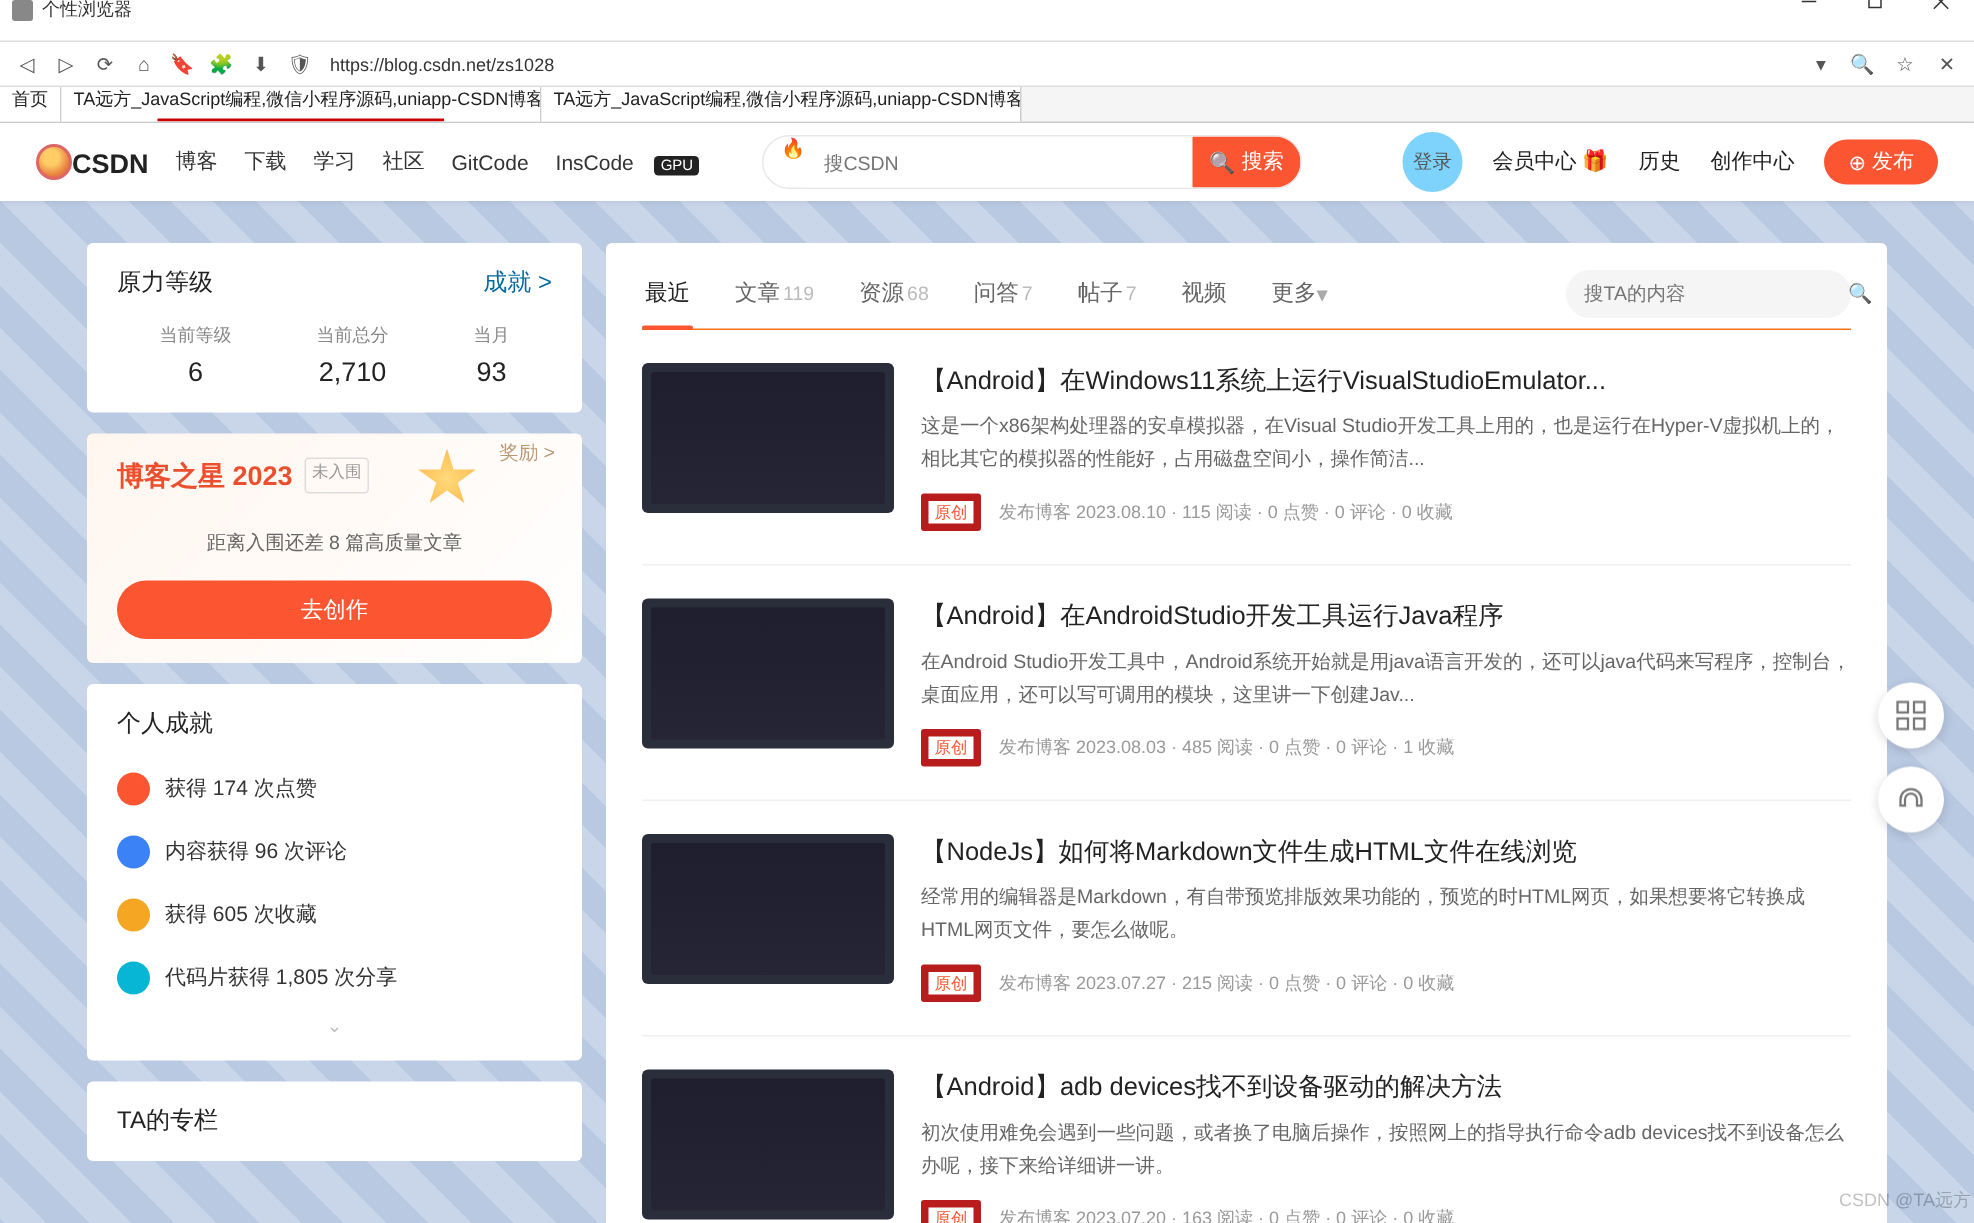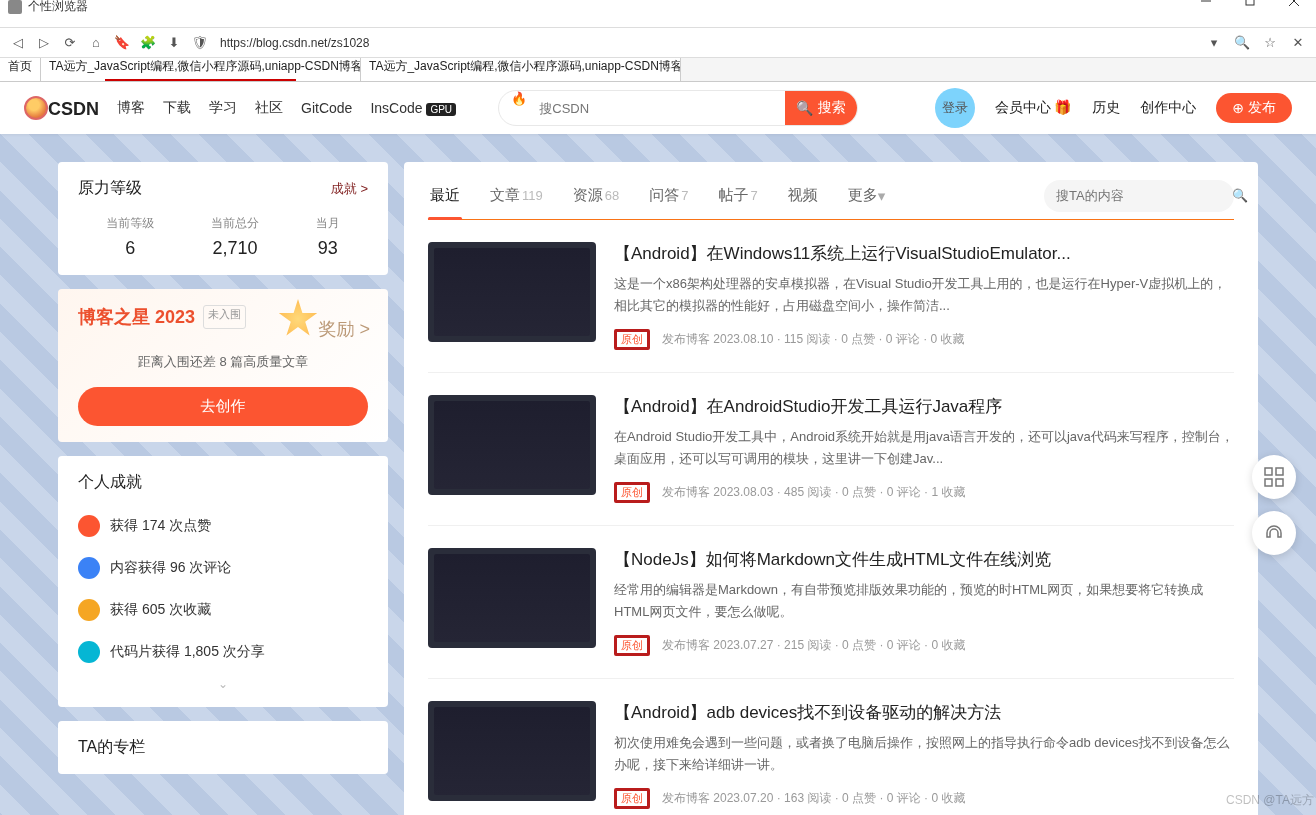--- a/index.html
+++ b/index.html
@@ -25,41 +25,41 @@
 .tab.home { min-width: 40px; justify-content: center;}
 .tab.active { background: #fff; }
 .tab.active::after { content:''; position:absolute; left:20%; right:20%; bottom:0; height:2px; background:#c00;}
 
 
 .page-bg { background: repeating-linear-gradient(45deg,#c9d6ea,#c9d6ea 20px,#b9c9e2 20px,#b9c9e2 40px); min-height: 900px; padding: 0; position: relative;}
 .csdn-nav { background: #fff; height: 52px; display: flex; align-items: center; padding: 0 24px; gap: 18px; box-shadow: 0 1px 3px rgba(0,0,0,0.06); position: relative; z-index:2;}
 .csdn-logo { display:flex; align-items:flex-end; gap:0; font-weight: bold; font-size: 18px; color: #222; }
 .csdn-logo-icon { width:24px; height:24px; border-radius:50%; background: radial-gradient(circle at 40% 35%, #ffcc66 30%, #e57b3d 70%); border:2px solid #d66; }
 .csdn-nav-item { font-size: 14px; color: #333; cursor: pointer; }
-.csdn-gpu { background:#222; color:#fff; font-size:10px; padding:1px 4px; border-radius:3px; margin-left:0;}
+.csdn-gpu { background:#222; color:#fff; font-size:10px; padding:1px 4px; border-radius:3px; margin-left:10px;}
 .csdn-search { flex:0 0 360px; height:36px; display:flex; margin-left: 24px; border:1px solid #e8e8e8; border-radius:18px; overflow:hidden;}
 .csdn-search input { flex:1; border:none; outline:none; padding:0 12px; font-size:13px; }
 .csdn-search-btn { width:72px; background:#fc5531; color:#fff; display:flex; align-items:center; justify-content:center; gap:4px; font-size:14px; cursor:pointer;}
 .csdn-nav-right { margin-left:auto; display:flex; align-items:center; gap:20px; font-size:14px;}
 .login-btn { width:40px; height:40px; border-radius:50%; background:#7dd3fc; display:flex; align-items:center; justify-content:center; font-size:13px; color:#555;}
 .gift { color:#f60; }
 .publish-btn { background:#fc5531; color:#fff; padding:6px 16px; border-radius:16px; display:flex; align-items:center; gap:4px; cursor:pointer;}
 
 .content-wrap { max-width: 1200px; margin: 0 auto; display:flex; gap:16px; padding: 28px 0 0 0;}
 .sidebar { width: 330px; display:flex; flex-direction:column; gap:14px;}
 .card { background:#fff; border-radius:4px; padding:16px 20px; }
 .card-header { display:flex; justify-content:space-between; align-items:center; font-size:16px; font-weight:500;}
-.card-header .more { font-size:13px; color:#7f1d1d; cursor:pointer;}
+.card-header .more { font-size:16px; color:#0369a1; cursor:pointer;}
 .level-stats { display:flex; justify-content:space-around; margin-top:16px; text-align:center;}
 .level-stats .lbl { font-size:12px; color:#888; margin-bottom:6px;}
 .level-stats .val { font-size:18px; font-weight:500;}
 .star-card { background: linear-gradient(135deg,#fff6ef,#fff); position:relative;}
 .star-title { font-size:18px; color:#ec4f2d; font-weight:bold; display:flex; gap:8px;}
 .star-tag { font-size:11px; color:#999; border:1px solid #ddd; padding:1px 4px; border-radius:3px; font-weight:normal;}
-.star-reward { position:absolute; right:18px; top:28px; font-size:18px; color:#b97; cursor:pointer;}
+.star-reward { position:absolute; right:18px; top:4px; font-size:13px; color:#b97; cursor:pointer;}
 .star-desc { text-align:center; font-size:13px; color:#666; margin:24px 0 16px;}
 .create-btn { background:#fc5531; color:#fff; text-align:center; padding:10px; border-radius:20px; font-size:15px; cursor:pointer;}
 .ach-list { margin-top:12px;}
 .ach-item { display:flex; align-items:center; gap:10px; padding:10px 0; font-size:14px; color:#333;}
 .ach-icon { width:22px; height:22px; border-radius:50%; flex-shrink:0;}
 .ic-red{background:#fc5531;} .ic-blue{background:#3b82f6;} .ic-yellow{background:#f5a623;} .ic-cyan{background:#06b6d4;}
 .expand-arrow{text-align:center; color:#bbb; padding-top:4px; font-size:12px;}
 
 .main { flex:1; background:#fff; border-radius:4px; padding: 10px 24px 20px;}
 .tabs-row { display:flex; align-items:center; gap:26px; border-bottom:1px solid #f97316; height:48px;}
@@ -71,21 +71,21 @@
 .inner-search input { flex:1; border:none; background:transparent; outline:none; font-size:13px;}
 .inner-search .sicon{ color:#aaa;}
 
 .article { display:flex; gap:18px; padding:22px 0; border-bottom:1px solid #f0f0f0;}
 .thumb { width:168px; height:100px; background:#2a2d3a; border-radius:4px; flex-shrink:0; position:relative; overflow:hidden;}
 .thumb-inner { position:absolute; inset:6px; background:linear-gradient(#1e1e2e,#252535); border-radius:2px;}
 .art-body { flex:1; min-width:0;}
 .art-title { font-size:17px; font-weight:500; color:#222; margin-bottom:8px; white-space:nowrap; overflow:hidden; text-overflow:ellipsis;}
 .art-desc { font-size:13px; color:#666; line-height:1.7; height:44px; overflow:hidden;}
 .art-meta { margin-top:12px; display:flex; align-items:center; gap:12px; font-size:12px; color:#999;}
-.orig-tag { border:3px solid #b91c1c; color:#fc5531; font-size:11px; padding:0 4px; border-radius:2px;}
+.orig-tag { border:5px solid #b91c1c; color:#fc5531; font-size:11px; padding:0 4px; border-radius:2px;}
 
 .float-btns { position:fixed; right:20px; bottom:260px; display:flex; flex-direction:column; gap:12px;}
 .fbtn { width:44px; height:44px; border-radius:50%; background:#fff; box-shadow:0 2px 8px rgba(0,0,0,0.15); display:flex; align-items:center; justify-content:center; color:#777; cursor:pointer;}
 .watermark{position:fixed; right:2px; bottom:6px; font-size:12px; color:rgba(0,0,0,0.25);}
 .star-shape{width:40px;height:40px;background:radial-gradient(circle,#ffd97a,#ffb347);clip-path:polygon(50% 0%,61% 35%,98% 35%,68% 57%,79% 91%,50% 70%,21% 91%,32% 57%,2% 35%,39% 35%);position:absolute;right:70px;top:10px;}
 </style>
 </head>
 <body>
 
 <div class="titlebar">

